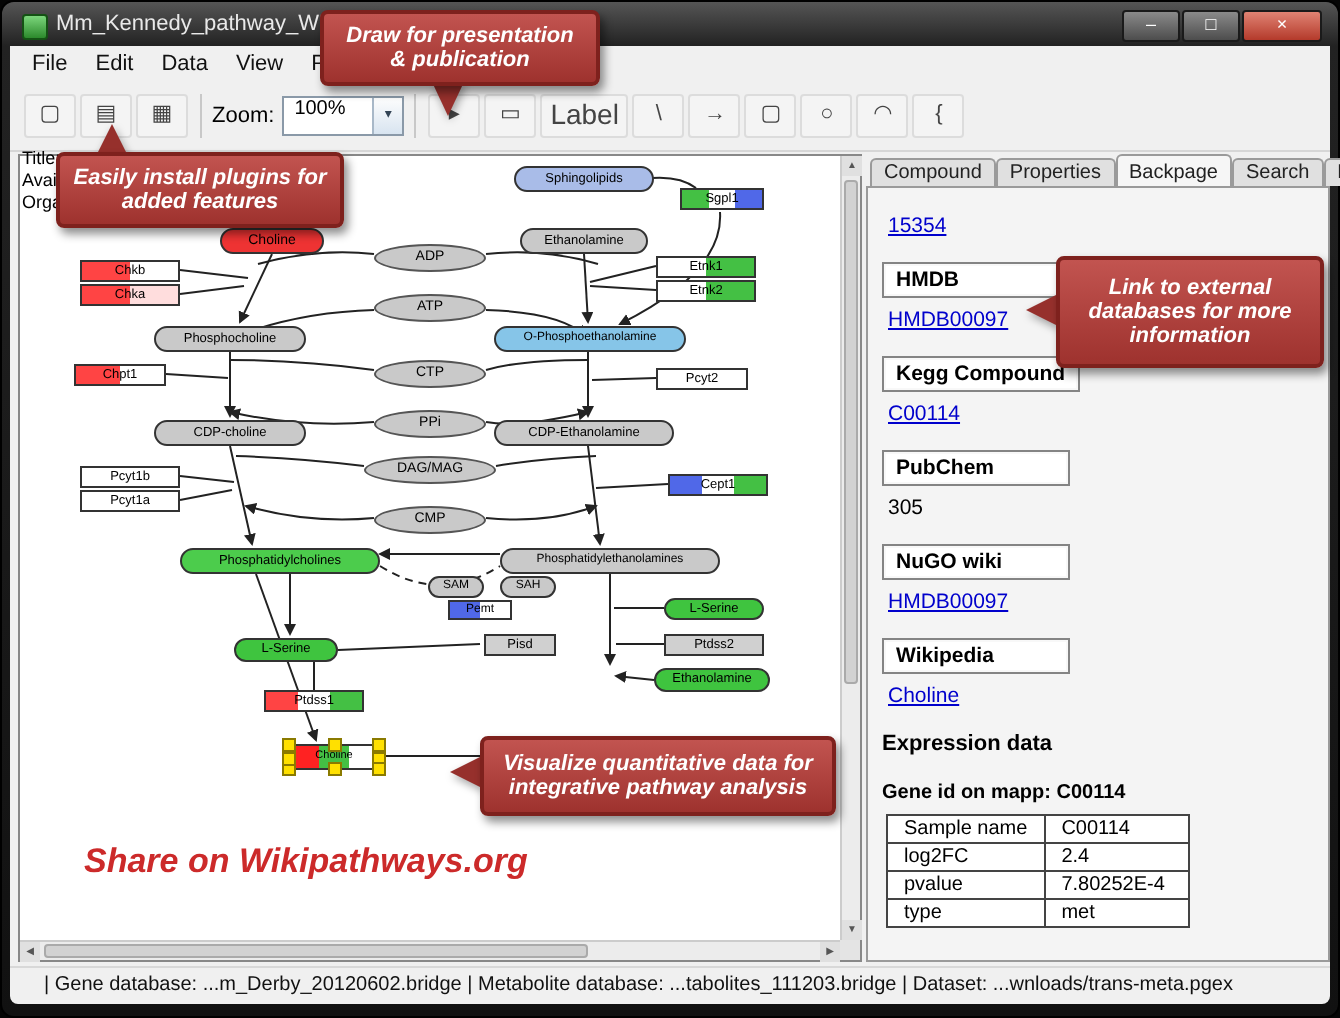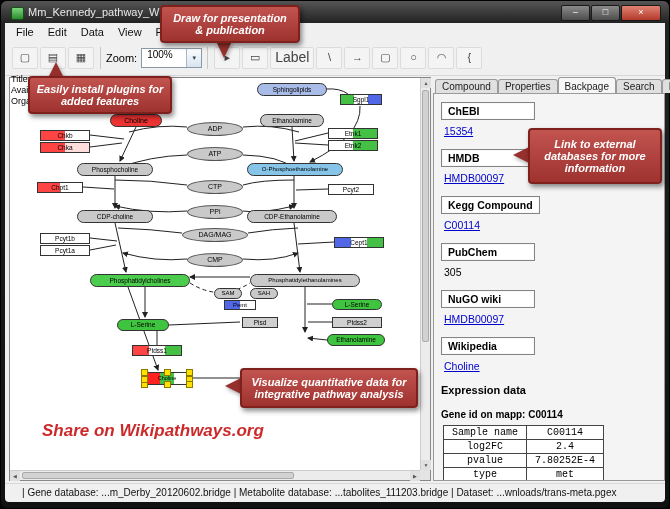--- a/index.html
+++ b/index.html
@@ -50,21 +50,21 @@
   .tab{padding:1px 6px;margin-top:2px;background:#e0e0e0;border:1px solid #9a9a9a;border-bottom:none;border-radius:3px 3px 0 0;color:#222;}
   .tab.active{background:#f6f6f6;margin-top:0;padding-top:3px;font-weight:normal;}
   .panelbody{position:absolute;left:0;right:0;top:16px;bottom:0;border:1px solid #9a9a9a;background:#f4f4f4;padding:8px 7px;box-sizing:border-box;overflow:hidden;font-size:10.5px;}
   .sec{margin-bottom:12px;}
   .sechdr{display:inline-block;min-width:80px;padding:2px 6px;background:#fff;border:1px solid #848484;font-weight:bold;font-size:10.5px;box-shadow:inset 0 0 0 1px #f8f8f8;}
   .secval{display:block;margin:5px 0 0 3px;font-size:10.5px;color:#000;text-decoration:none;}
   .secval.link{color:#0000cc;text-decoration:underline;}
   .exptitle{font-weight:bold;font-size:11px;margin:4px 0 0 0;}
   .geneid{font-weight:bold;font-size:10px;margin:13px 0 5px 0;}
   table.exp{border-collapse:collapse;margin-left:2px;}
-  table.exp td{border:1px solid #444;background:#fff;font-size:10px;padding:1px 8px;text-align:center;min-width:55px;font-family:Liberation Mono, monospace;}
+  table.exp td{border:1px solid #444;background:#fff;font-size:10px;padding:1px 8px;text-align:left;min-width:55px;}
   
   .statusbar{position:absolute;left:4px;right:4px;top:482px;height:18px;background:#f0f0f0;border-top:1px solid #d8d8d8;font-size:10px;line-height:17px;color:#111;padding-left:17px;white-space:nowrap;overflow:hidden;border-radius:0 0 4px 4px;}
   
   .callout{position:absolute;background:linear-gradient(#c25450,#9e322e);border:2px solid #7e211d;border-radius:4px;color:#fff;font-weight:bold;font-style:italic;font-size:11px;text-align:center;box-shadow:2px 3px 5px rgba(0,0,0,.45);z-index:50;display:flex;align-items:center;justify-content:center;padding:3px 6px;box-sizing:border-box;}
   .ptr{position:absolute;width:0;height:0;z-index:49;filter:drop-shadow(1px 2px 2px rgba(0,0,0,.35));}
   .ptr-down{border-left:8px solid transparent;border-right:8px solid transparent;border-top:17px solid #96302c;}
   .ptr-up{border-left:8px solid transparent;border-right:8px solid transparent;border-bottom:16px solid #96302c;}
   .ptr-left{border-top:8px solid transparent;border-bottom:8px solid transparent;border-right:16px solid #96302c;}
   .share{position:absolute;left:42px;top:421px;font-size:17px;font-weight:bold;font-style:italic;color:#cc2a2a;z-index:5;}
 </style>
@@ -230,21 +230,21 @@
   <div class="sidepanel">
     <div class="tabs" id="tabs">
         <span class="tab">Compound</span>
         <span class="tab">Properties</span>
         <span class="tab active">Backpage</span>
         <span class="tab">Search</span>
         <span class="tab">Legend</span>
       </div>
     <div class="panelbody">
       <div id="sections">
-          <div class="sec"><div class="sechdr">ChEBI</div><a class="secval link">15354</a></div>
+          <div class="sec"><a class="secval link">15354</a></div>
           <div class="sec"><div class="sechdr">HMDB</div><a class="secval link">HMDB00097</a></div>
           <div class="sec"><div class="sechdr">Kegg Compound</div><a class="secval link">C00114</a></div>
           <div class="sec"><div class="sechdr">PubChem</div><a class="secval">305</a></div>
           <div class="sec"><div class="sechdr">NuGO wiki</div><a class="secval link">HMDB00097</a></div>
           <div class="sec"><div class="sechdr">Wikipedia</div><a class="secval link">Choline</a></div>
         </div>
       <div class="exptitle">Expression data</div>
       <div class="geneid">Gene id on mapp: C00114</div>
       <table class="exp">
           <tbody id="exptable">

